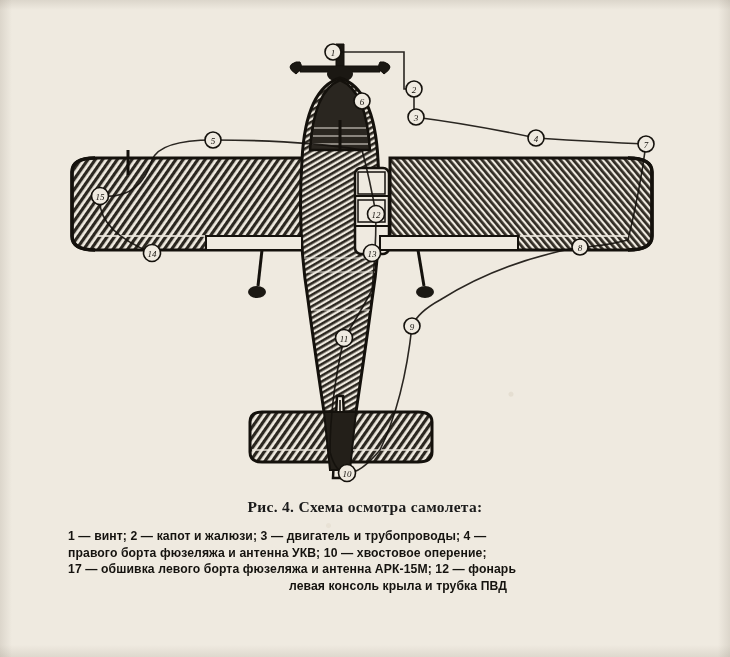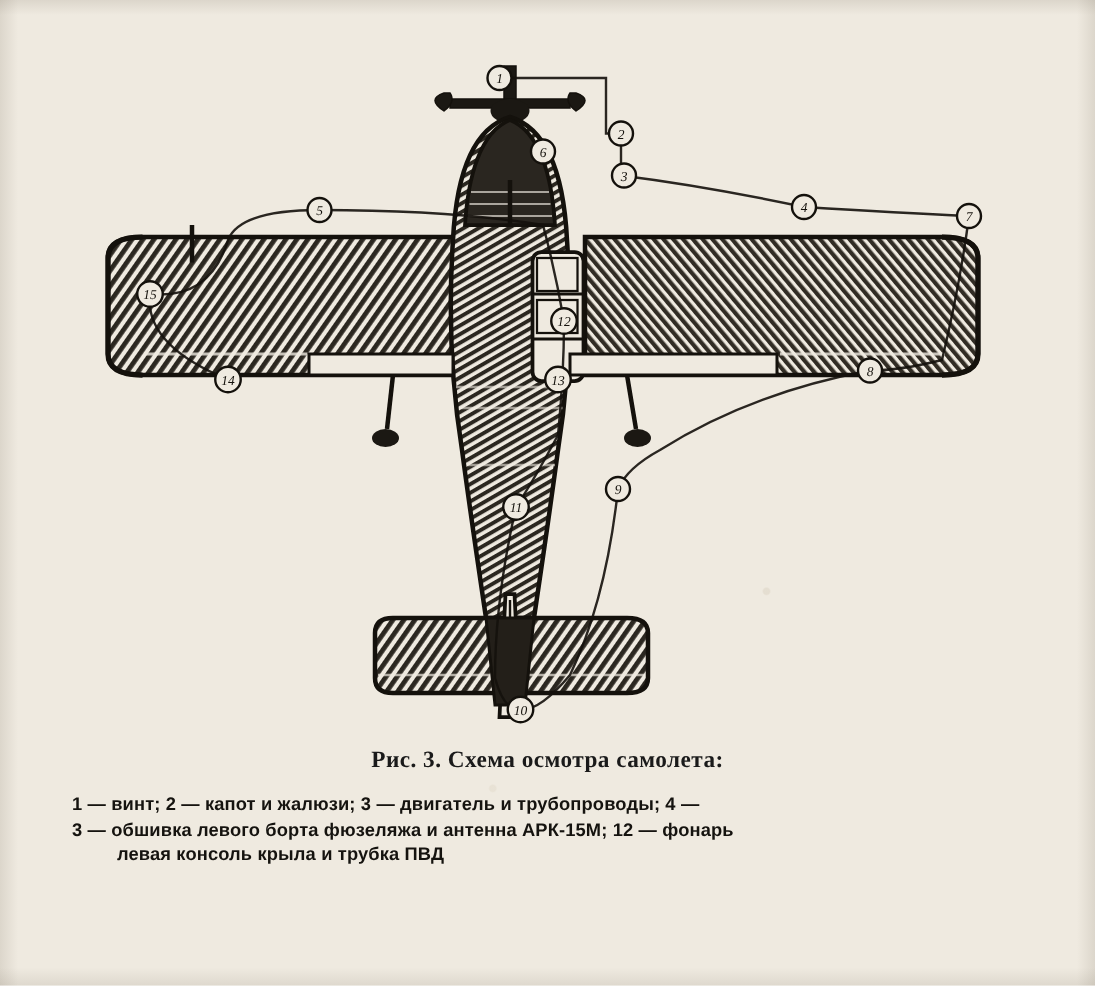--- a/index.html
+++ b/index.html
@@ -54,36 +54,37 @@
     top: 498px;
     width: 730px;
     text-align: center;
     font-size: 15.5px;
     font-weight: bold;
     color: #1a1a1a;
     letter-spacing: 0.3px;
   }
   #legend {
     position: absolute;
-    left: 48px;
+    left: 68px;
     top: 528px;
     width: 630px;
     font-family: "Liberation Sans", sans-serif;
     font-size: 12.2px;
     font-weight: bold;
     line-height: 16.5px;
     color: #15130f;
     text-align: justify;
     letter-spacing: 0.1px;
   }
   #legend .ln {
     display: block;
     white-space: nowrap;
   }
   #legend .ln.last {
+    text-align: center;
     padding-left: 30px;
   }
   .cal-num {
     font-family: "Liberation Serif", serif;
     font-style: italic;
     font-size: 9px;
     font-weight: normal;
   }
 </style>
 </head>
@@ -255,21 +256,22 @@
           <g>
               <circle cx="100" cy="196" r="8.5" fill="#efeae0" stroke="#14110c" stroke-width="1.6"></circle>
               <text class="cal-num" x="100" y="199.5" text-anchor="middle" fill="#14110c">15</text>
             </g>
         </g>
 
       </g>
     </svg>
   </div>
 
-  <div id="caption">Рис. 3. Схема осмотра самолета:</div>
+  <div id="caption">Рис. 4. Схема осмотра самолета:</div>
 
   <div id="legend">
     <span class="ln">1 — винт;  2 — капот и жалюзи;  3 — двигатель и трубопроводы;  4 —</span>
-    <span class="ln">3 — обшивка левого борта фюзеляжа и антенна АРК-15М;  12 — фонарь</span>
+    <span class="ln">правого борта фюзеляжа и антенна УКВ;  10 — хвостовое оперение;</span>
+    <span class="ln">17 — обшивка левого борта фюзеляжа и антенна АРК-15М;  12 — фонарь</span>
     <span class="ln last">левая консоль крыла и трубка ПВД</span>
   </div>
 
 </div>
 
 </body></html>

